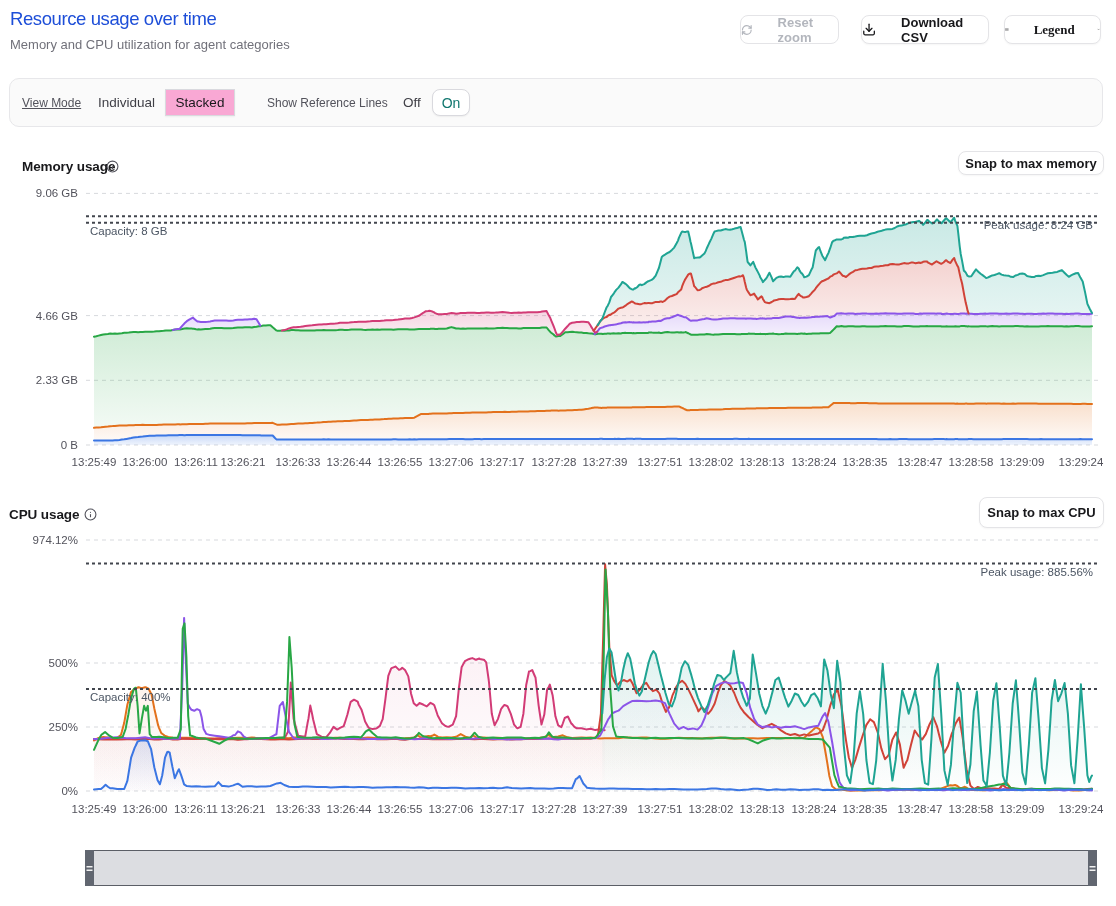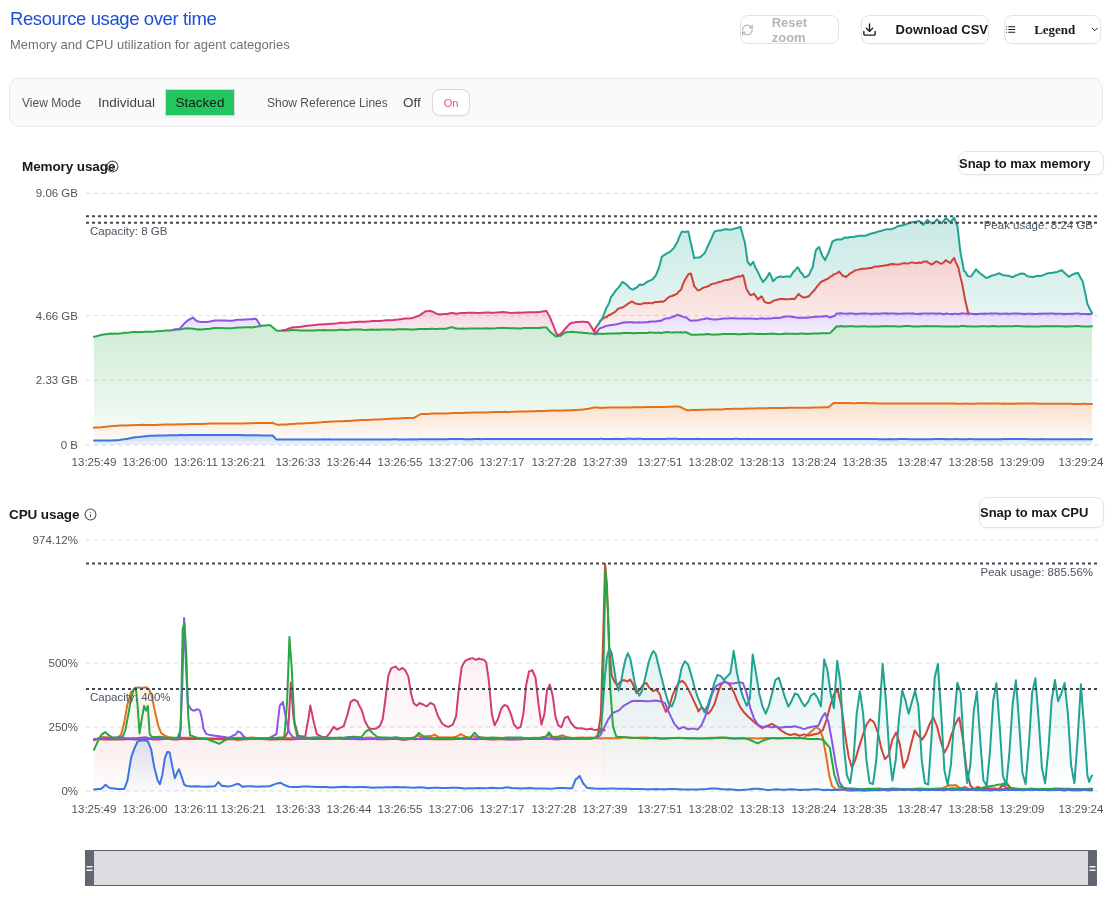--- a/index.html
+++ b/index.html
@@ -1,16 +1,16 @@
 <!DOCTYPE html>
 <html><head><meta charset="utf-8"><style>
 * { margin:0; padding:0; box-sizing:border-box; }
 body { width:1116px; height:906px; background:#fff; font-family:"Liberation Sans", sans-serif; position:relative; overflow:hidden; }
 .abs { position:absolute; }
-.btn { position:absolute; display:flex; align-items:center; justify-content:space-between; gap:18px; background:#fff; border:1px solid #e4e4e7; border-radius:8px; font-size:13px; font-weight:700; color:#18181b; box-shadow:0 1px 2px rgba(0,0,0,0.04); }
+.btn { position:absolute; display:flex; align-items:center; justify-content:center; gap:25px; background:#fff; border:1px solid #e4e4e7; border-radius:8px; font-size:13px; font-weight:700; color:#18181b; box-shadow:0 1px 2px rgba(0,0,0,0.04); }
 </style></head><body>
 <div class="abs" style="left:10px;top:8px;font-size:18.5px;font-weight:400;color:#1d4ed8;letter-spacing:-0.4px;">Resource usage over time</div>
 <div class="abs" style="left:10px;top:37px;font-size:13px;color:#71717a;">Memory and CPU utilization for agent categories</div>
 
 <div class="btn" style="left:740px;top:15px;width:99px;height:29px;color:#b3b6bd;box-shadow:none;">
 <svg width="14" height="14" viewBox="0 0 24 24" fill="none" stroke="#b3b6bd" stroke-width="2.4" stroke-linecap="round" stroke-linejoin="round">
       <path d="M3 12a9 9 0 0 1 9-9 9.75 9.75 0 0 1 6.74 2.74L21 8"></path>
       <path d="M21 3v5h-5"></path>
       <path d="M21 12a9 9 0 0 1-9 9 9.75 9.75 0 0 1-6.74-2.74L3 16"></path>
       <path d="M8 16H3v5"></path>
@@ -36,26 +36,26 @@
       <line x1="3" y1="12" x2="3.01" y2="12"></line>
       <line x1="3" y1="18" x2="3.01" y2="18"></line>
     </svg>
 <span>Legend</span>
 <svg width="13" height="13" viewBox="0 0 24 24" fill="none" stroke="#18181b" stroke-width="2.4" stroke-linecap="round" stroke-linejoin="round" style="margin-left:-3px;">
       <path d="M6 9l6 6 6-6"></path>
     </svg>
   </div>
 
 <div class="abs" style="left:9px;top:78px;width:1094px;height:49px;background:#fafafa;border:1px solid #e7e7ea;border-radius:10px;"></div>
-<div class="abs" style="left:22px;top:96px;font-size:12px;color:#52525b;">View Mode</div>
+<div class="abs" style="left:22px;top:96px;font-size:12px;color:#52525b;text-decoration:underline;">View Mode</div>
 <div class="abs" style="left:98px;top:95px;font-size:13.5px;color:#3f3f46;">Individual</div>
-<div class="abs" style="left:165px;top:89px;width:70px;height:27px;background:#22c55e;border:1px solid #d9d9de;border-radius:0;display:flex;align-items:center;justify-content:center;font-size:13.5px;color:#18181b;box-shadow:0 1px 1.5px rgba(0,0,0,0.05);">Stacked</div>
+<div class="abs" style="left:165px;top:89px;width:70px;height:27px;background:#f9a8d4;border:1px solid #d9d9de;border-radius:0;display:flex;align-items:center;justify-content:center;font-size:13.5px;color:#18181b;box-shadow:0 1px 1.5px rgba(0,0,0,0.05);">Stacked</div>
 <div class="abs" style="left:267px;top:96px;font-size:12px;color:#52525b;">Show Reference Lines</div>
 <div class="abs" style="left:403px;top:95px;font-size:13.5px;color:#3f3f46;">Off</div>
-<div class="abs" style="left:432px;top:89px;width:38px;height:27px;background:#fff;border:1px solid #d9d9de;border-radius:8px;display:flex;align-items:center;justify-content:center;font-size:11px;color:#ec4899;box-shadow:0 1px 1.5px rgba(0,0,0,0.05);">On</div>
+<div class="abs" style="left:432px;top:89px;width:38px;height:27px;background:#fff;border:1px solid #d9d9de;border-radius:8px;display:flex;align-items:center;justify-content:center;font-size:14px;color:#0f766e;box-shadow:0 1px 1.5px rgba(0,0,0,0.05);">On</div>
 
 <div class="abs" style="left:9px;top:159px;font-size:13.5px;font-weight:700;color:#18181b;letter-spacing:-0.1px;padding-left:13px;">Memory usage</div>
 <svg class="abs" style="left:106px;top:160px;" width="13" height="13" viewBox="0 0 24 24" fill="none" stroke="#52525b" stroke-width="2" stroke-linecap="round">
     <circle cx="12" cy="12" r="10"></circle>
     <path d="M12 16v-4"></path>
     <path d="M12 8h.01"></path>
   </svg>
 <div class="btn" style="left:958px;top:151px;width:146px;height:24px;">Snap to max memory</div>
 
 <div class="abs" style="left:9px;top:507px;font-size:13.5px;font-weight:700;color:#18181b;letter-spacing:-0.1px;">CPU usage</div>

